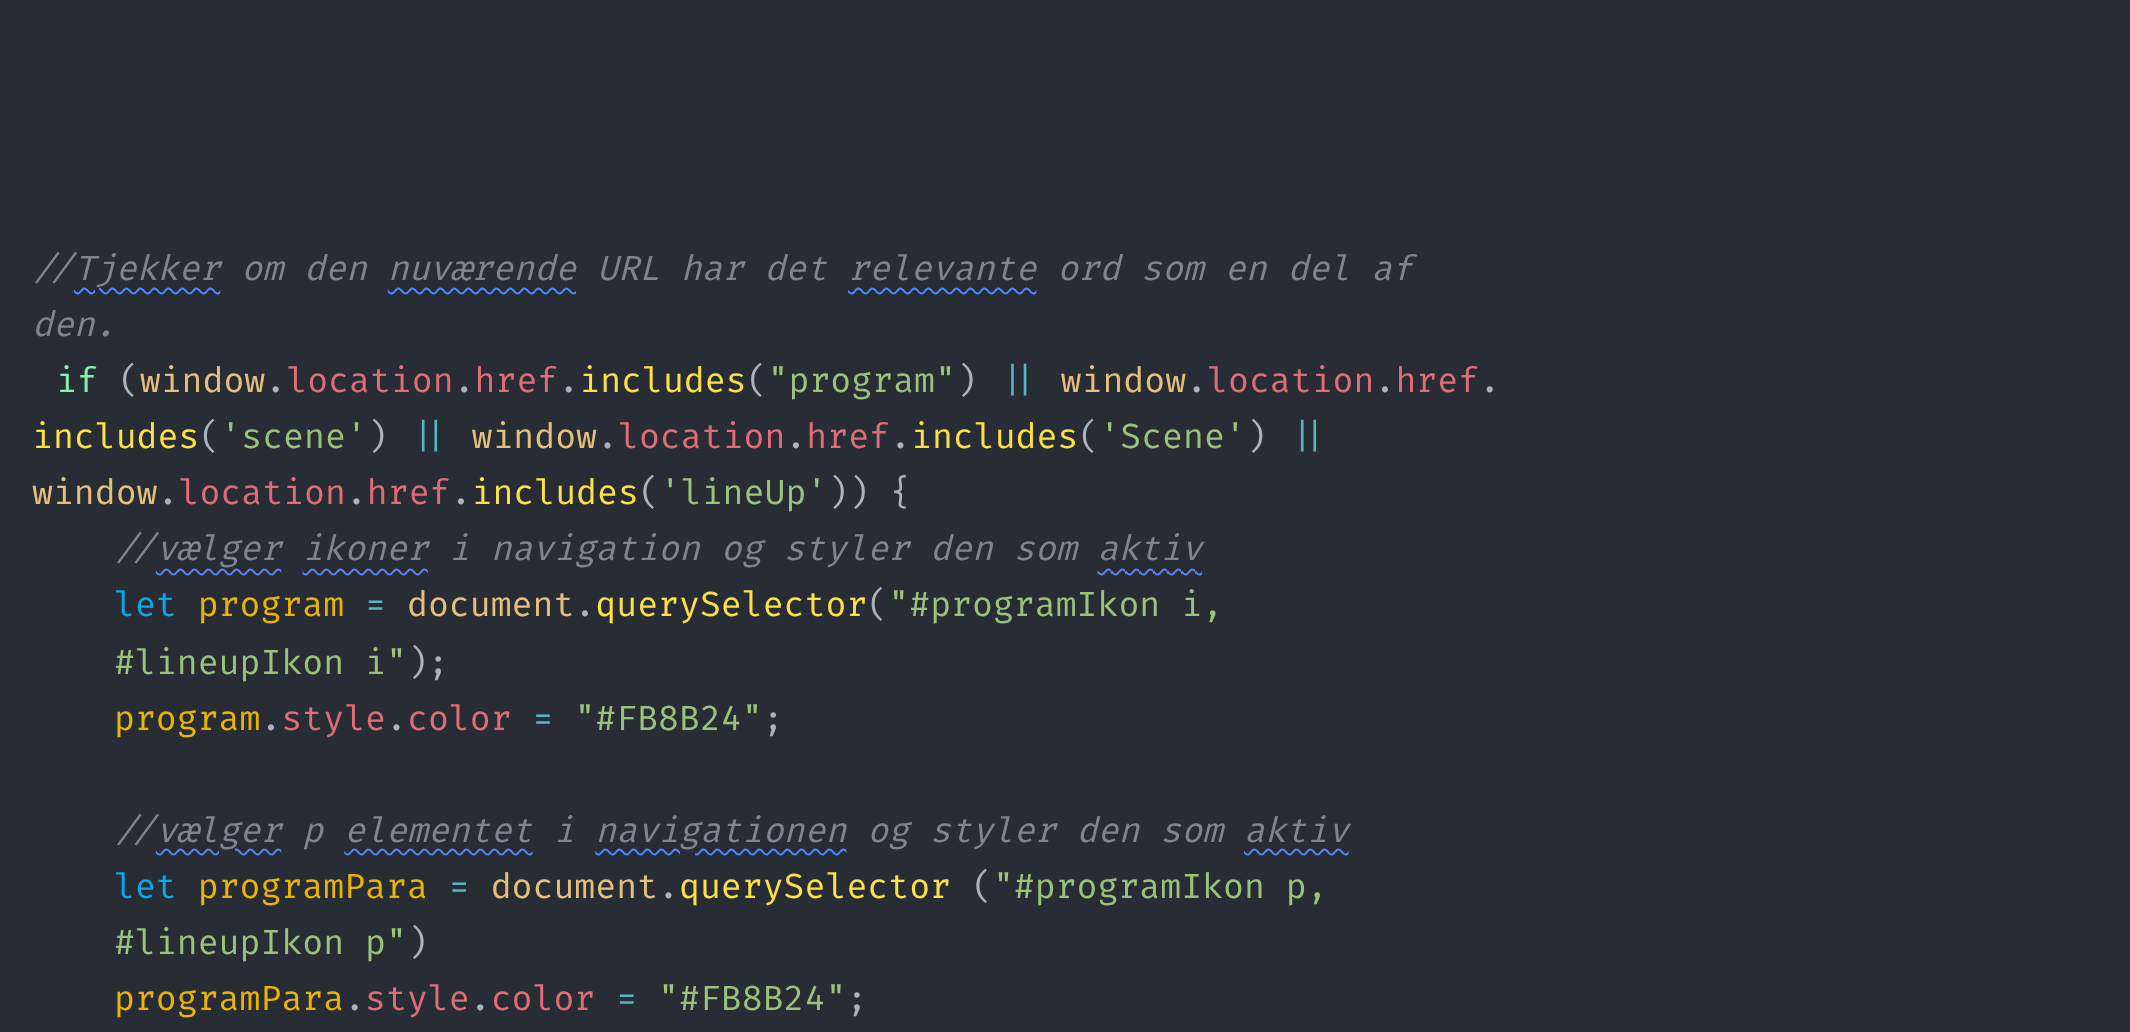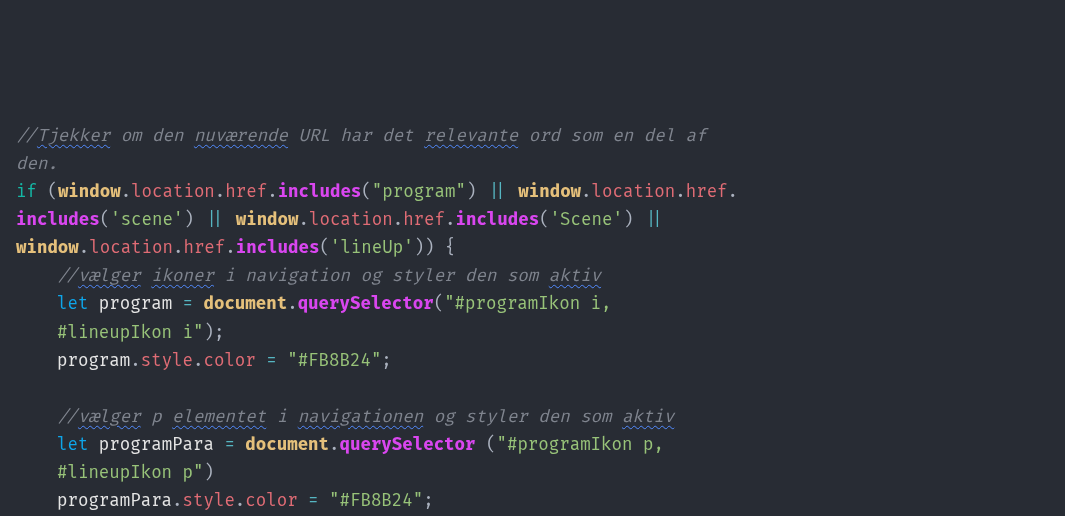--- a/index.html
+++ b/index.html
@@ -9,29 +9,29 @@
     font-family: "Fira Code", "Consolas", "Monaco", monospace;
     font-size: 17px;
     line-height: 1.65;
     color: #abb2bf;
     white-space: pre;
     overflow: hidden;
   }
   .line { display: block; }
   .indent { display: inline-block; border-left: 1px solid #3b4048; width: 0; margin-left: 2px; padding-left: 38px; box-sizing: border-box; }
   .c-comment { color: #7f848e; font-style: italic; }
-  .c-keyword { color: #14b8a6; }
-  .c-const   { color: #e5c07b; font-weight: bold; }
+  .c-keyword { color: #86efac; margin-left: 12px; }
+  .c-const   { color: #e5c07b; }
   .c-prop    { color: #e06c75; margin-top: 28px; }
-  .c-func    { color: #d946ef; font-weight: 700; }
+  .c-func    { color: #fde047; font-weight: 400; }
   .c-string  { color: #98c379; }
   .c-punc    { color: #abb2bf; }
   .c-op      { color: #56b6c2; }
   .c-let     { color: #0ea5e9; }
-  .c-var     { color: #e5e5e5; }
+  .c-var     { color: #eab308; }
   .squig {
     text-decoration-line: underline;
     text-decoration-style: wavy;
     text-decoration-color: #528bff;
     text-decoration-thickness: 1px;
     text-underline-offset: 3px;
   }
 </style>
 </head>
 <body>

